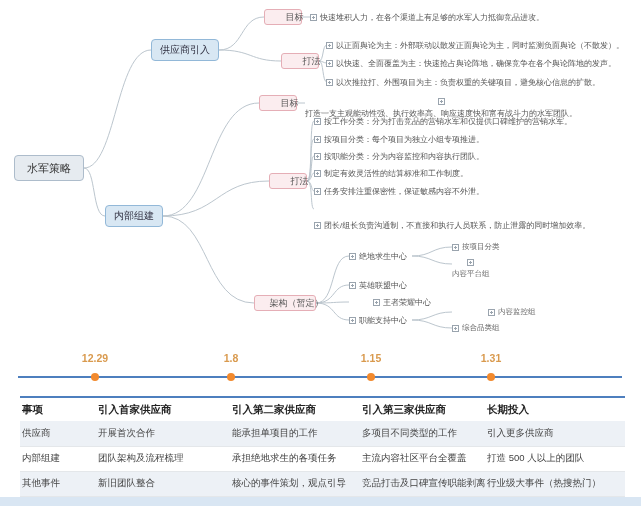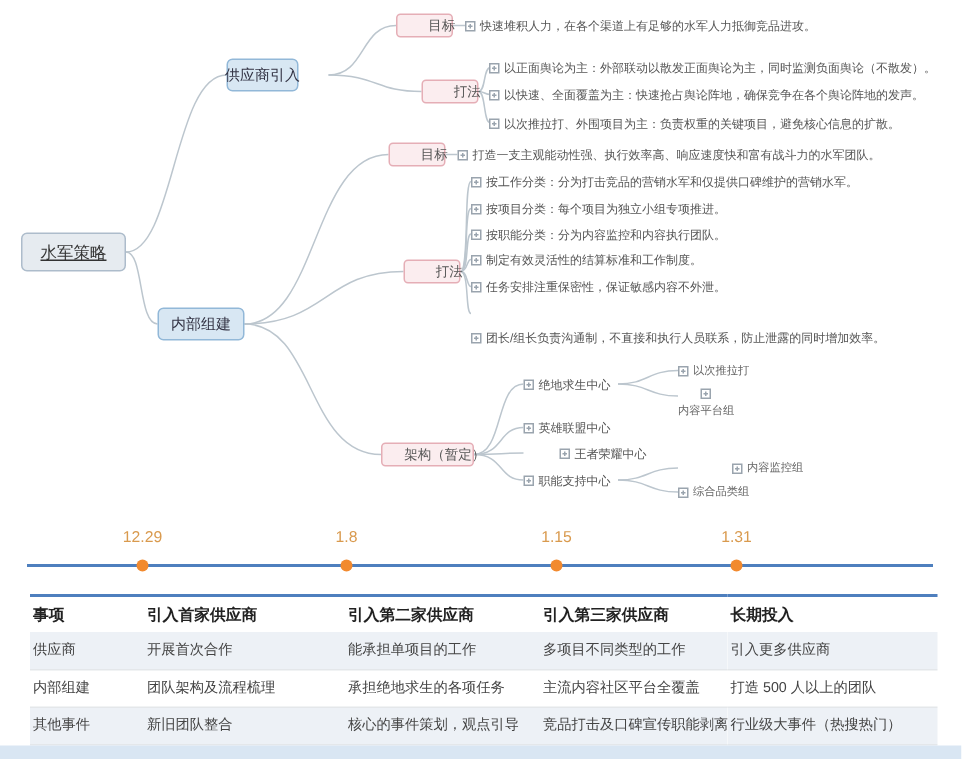--- a/index.html
+++ b/index.html
@@ -4,43 +4,43 @@
 <style>
   * { margin:0; padding:0; box-sizing:border-box; }
   body { font-family: "Liberation Sans", "DejaVu Sans", sans-serif; background:#fff; }
   #page { position:relative; width:641px; height:506px; background:#fff; overflow:hidden; }
 
   
   #connectors { position:absolute; left:0; top:0; }
   .node { position:absolute; display:flex; align-items:center; justify-content:center;
           border-radius:4px; white-space:nowrap; }
   .root-node { left:14px; top:155px; width:70px; height:26px; background:#E6EBF0;
-               border:1px solid #ADBCCB; font-size:11px; color:#333;text-decoration:underline; }
+               border:1px solid #ADBCCB; font-size:11px; color:#333; }
   .branch-node { background:#D8E7F3; border:1px solid #92B8D8; font-size:10px; color:#334; }
-  .branch-supplier { left:151px; top:39px; width:48px; height:22px; }
+  .branch-supplier { left:151px; top:39px; width:68px; height:22px; }
   .branch-internal { left:105px; top:205px; width:58px; height:22px; }
   .pink-node { background:#FBEDEF; border:1px solid #E5AEB6; font-size:9px; color:#555; border-radius:3px;padding-left:23px; }
   .node-goal1   { left:264px; top:9px;   width:38px; height:16px; }
   .node-tactic1 { left:281px; top:53px;  width:38px; height:16px; }
   .node-goal2   { left:259px; top:95px;  width:38px; height:16px; }
   .node-tactic2 { left:269px; top:173px; width:38px; height:16px; }
   .node-arch    { left:254px; top:295px; width:62px; height:16px; }
 
   .leaf { position:absolute; display:flex; align-items:center; gap:3px; height:10px;
           font-size:8px; color:#555; white-space:nowrap; }
   .leaf.small { font-size:7.5px; color:#666; }
   .plusbox { position:relative; width:7px; height:7px; border:1px solid #9AA4AE; background:#fff; flex:none; }
   .plusbox::before { content:""; position:absolute; left:1px; right:1px; top:50%; height:1px; margin-top:-0.5px; background:#9AA4AE; }
   .plusbox::after  { content:""; position:absolute; top:1px; bottom:1px; left:50%; width:1px; margin-left:-0.5px; background:#9AA4AE; }
 
   
   .tl-line { position:absolute; left:18px; top:376px; width:604px; height:2px; background:#4E7FBE; }
   .tl-dot { position:absolute; top:373px; width:8px; height:8px; border-radius:50%; background:#F28A2E; }
   .tl-date { position:absolute; top:352px; width:44px; text-align:center; font-size:10.5px;
-             font-weight:normal; color:#D99A4E; }
+             font-weight:bold; color:#D99A4E; }
 
   
   .sched { position:absolute; left:20px; top:396px; width:605px; }
   table { border-collapse:collapse; table-layout:fixed; width:605px; border-top:2px solid #4E7FBE; }
   th, td { text-align:left; padding:0 2px; white-space:nowrap; overflow:hidden; }
   th { height:24px; font-size:10.5px; color:#222; font-weight:bold; }
   td { height:25px; font-size:9.5px; color:#444; }
   tbody tr { border-bottom:1px solid #E4E7EA; }
   tr.stripe { background:#EDF1F6; }
   .bottom-strip { position:absolute; left:0; top:497px; width:641px; height:9px; background:#D9E6F3; }
@@ -101,21 +101,21 @@
   </div>
   <div class="leaf" style="left:326px; top:40px;">
     <span class="plusbox"></span>
     <span>以正面舆论为主：外部联动以散发正面舆论为主，同时监测负面舆论（不散发）。</span>
   </div>
   <div class="leaf" style="left:326px; top:77px;">
     <span class="plusbox"></span>
     <span>以次推拉打、外围项目为主：负责权重的关键项目，避免核心信息的扩散。</span>
   </div>
 
-  <div class="leaf" style="left:305px; top:98px;">
+  <div class="leaf" style="left:305px; top:98px;flex-direction:column;">
     <span class="plusbox"></span>
     <span>打造一支主观能动性强、执行效率高、响应速度快和富有战斗力的水军团队。</span>
   </div>
 
   <div class="leaf" style="left:314px; top:116px;">
     <span class="plusbox"></span>
     <span>按工作分类：分为打击竞品的营销水军和仅提供口碑维护的营销水军。</span>
   </div>
   <div class="leaf" style="left:314px; top:134px;">
     <span class="plusbox"></span>
@@ -150,21 +150,21 @@
     <span class="plusbox"></span>
     <span>王者荣耀中心</span>
   </div>
   <div class="leaf" style="left:349px; top:315px;">
     <span class="plusbox"></span>
     <span>职能支持中心</span>
   </div>
 
   <div class="leaf small" style="left:452px; top:242px;">
     <span class="plusbox"></span>
-    <span>以次推拉打</span>
+    <span>按项目分类</span>
   </div>
   <div class="leaf small" style="left:452px; top:259px;flex-direction:column;">
     <span class="plusbox"></span>
     <span>内容平台组</span>
   </div>
   <div class="leaf small" style="left:452px; top:307px;padding-left:36px;">
     <span class="plusbox"></span>
     <span>内容监控组</span>
   </div>
   <div class="leaf small" style="left:452px; top:323px;">

